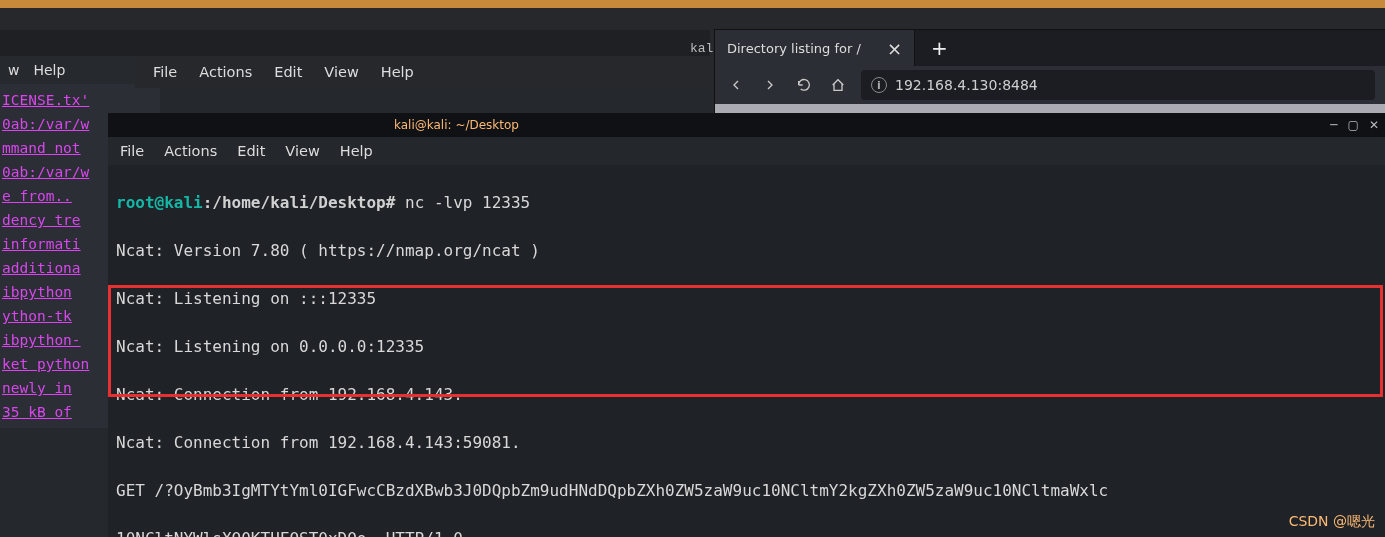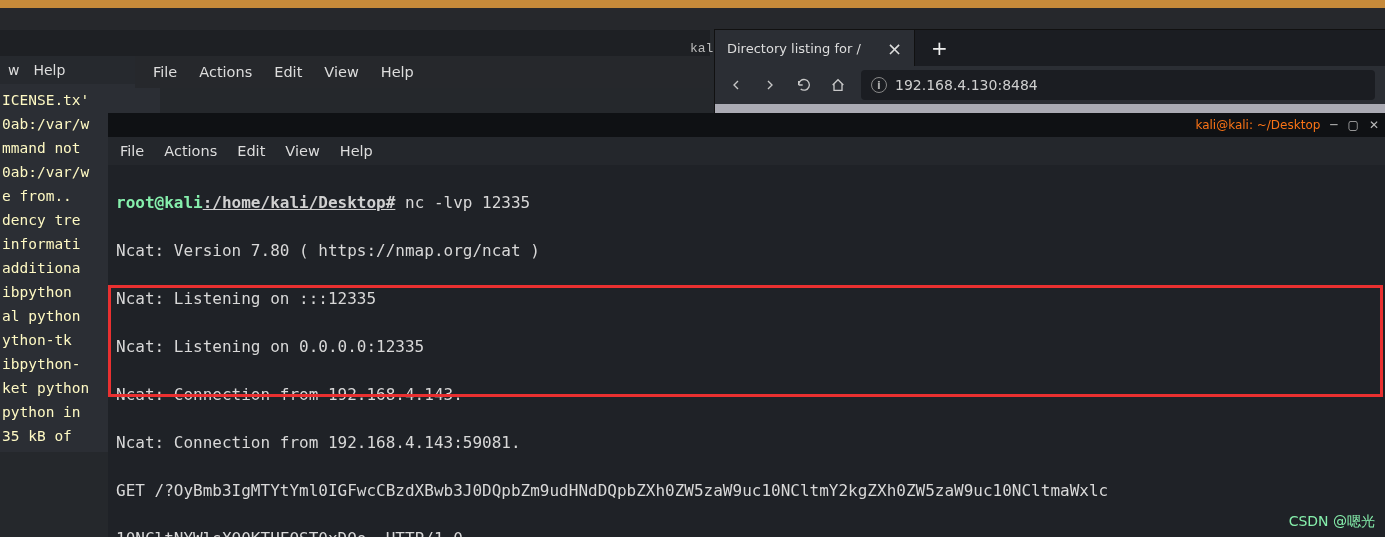--- a/index.html
+++ b/index.html
@@ -26,22 +26,23 @@
 }
 .bg-term1 .titlebar { background: #1e2024; height: 26px; }
 .bg-term1 .menubar { 
   display: flex; gap: 14px; padding: 6px 8px; 
   font-size: 14px; color: #ddd;
   background: #26292e;
 }
 .bg-term1 .content {
   font-family: "DejaVu Sans Mono", Consolas, monospace;
   font-size: 14.5px; line-height: 24px;
-  color: #fef9c3; padding: 4px 2px;
+  color: #d946ef; padding: 4px 2px;
   background: #2b2e34;
+  text-decoration: underline;
 }
 
 
 .bg-term2 {
   position: absolute;
   left: 135px; top: 30px; width: 575px;
   background: #26282c;
 }
 .bg-term2 .titlebar { height: 26px; background: #1e2024; }
 .bg-term2 .menubar { display:flex; gap:22px; padding:8px 18px; color:#ddd; font-size:14.5px; }
@@ -50,33 +51,33 @@
 .front-term {
   position: absolute;
   left: 108px; top: 113px; width: 1277px; height: 424px;
   background: #1f2227;
 }
 .front-term .titlebar {
   display:flex; align-items:center; justify-content:flex-end;
   height: 24px; background: #0f1114; padding: 0 6px;
   gap: 10px; color:#bbb; font-size:12px;
 }
-.front-term .titlebar .wtitle { flex:1; text-align:right; color:#f97316; padding-left:280px; }
+.front-term .titlebar .wtitle { flex:1; text-align:left; color:#fdba74; padding-left:280px; }
 .front-term .menubar {
   display:flex; gap:20px; padding:6px 12px; color:#ddd; font-size:14.5px;
   background:#24272c;
 }
 .front-term .content {
   font-family:"DejaVu Sans Mono", Consolas, monospace;
   font-size:16px; line-height:24px; color:#d8d8d8;
   padding:2px 8px;
   white-space: pre;
 }
-.front-term .content .prompt-line .root { color:#86efac; font-weight:bold; }
-.front-term .content .prompt-line .path { color:#d0d0d0; font-weight:bold;text-decoration:underline; }
+.front-term .content .prompt-line .root { color:#14b8a6; font-weight:bold; }
+.front-term .content .prompt-line .path { color:#d0d0d0; font-weight:bold; }
 .red-box {
   position:absolute; border:3px solid #e93030;
   left:0; top:172px; width:1275px; height:112px;
   pointer-events:none;
 }
 
 
 .browser {
   position: absolute;
   right: 0; top: 30px; width: 670px; height: 507px;
@@ -131,21 +132,21 @@
 .browser-body ul { margin-left:40px; }
 .browser-body li { font-size:15px; line-height:19px; }
 .browser-body a { color:#0000cc; text-decoration:underline; }
 
 
 .top-label {
   position:absolute; top:41px; left:690px; font-size:13px; color:#bbb;font-family:Liberation Mono, monospace;
 }
 
 .watermark {
-  position:absolute; right:10px; bottom:6px; color:#86efac; font-size:14px;
+  position:absolute; right:10px; bottom:6px; color:#fdba74; font-size:14px;
 }
 </style>
 </head>
 <body>
 
 <div class="orange-bar"></div>
 <div class="top-area"></div>
 
 <div class="bg-term1">
   <div class="titlebar"></div>
@@ -156,25 +157,24 @@
   <div class="content">
     <div>ICENSE.tx'</div>
     <div>0ab:/var/w</div>
     <div>mmand not</div>
     <div>0ab:/var/w</div>
     <div>e from..</div>
     <div>dency tre</div>
     <div>informati</div>
     <div>additiona</div>
     <div>ibpython</div>
-    <div>al python</div>
     <div>ython-tk</div>
     <div>ibpython-</div>
     <div>ket python</div>
-    <div>python in</div>
+    <div>newly in</div>
     <div>35 kB of</div>
   </div>
 </div>
 
 <div class="bg-term2">
   <div class="titlebar"></div>
   <div class="menubar">
     <span>File</span>
     <span>Actions</span>
     <span>Edit</span>

